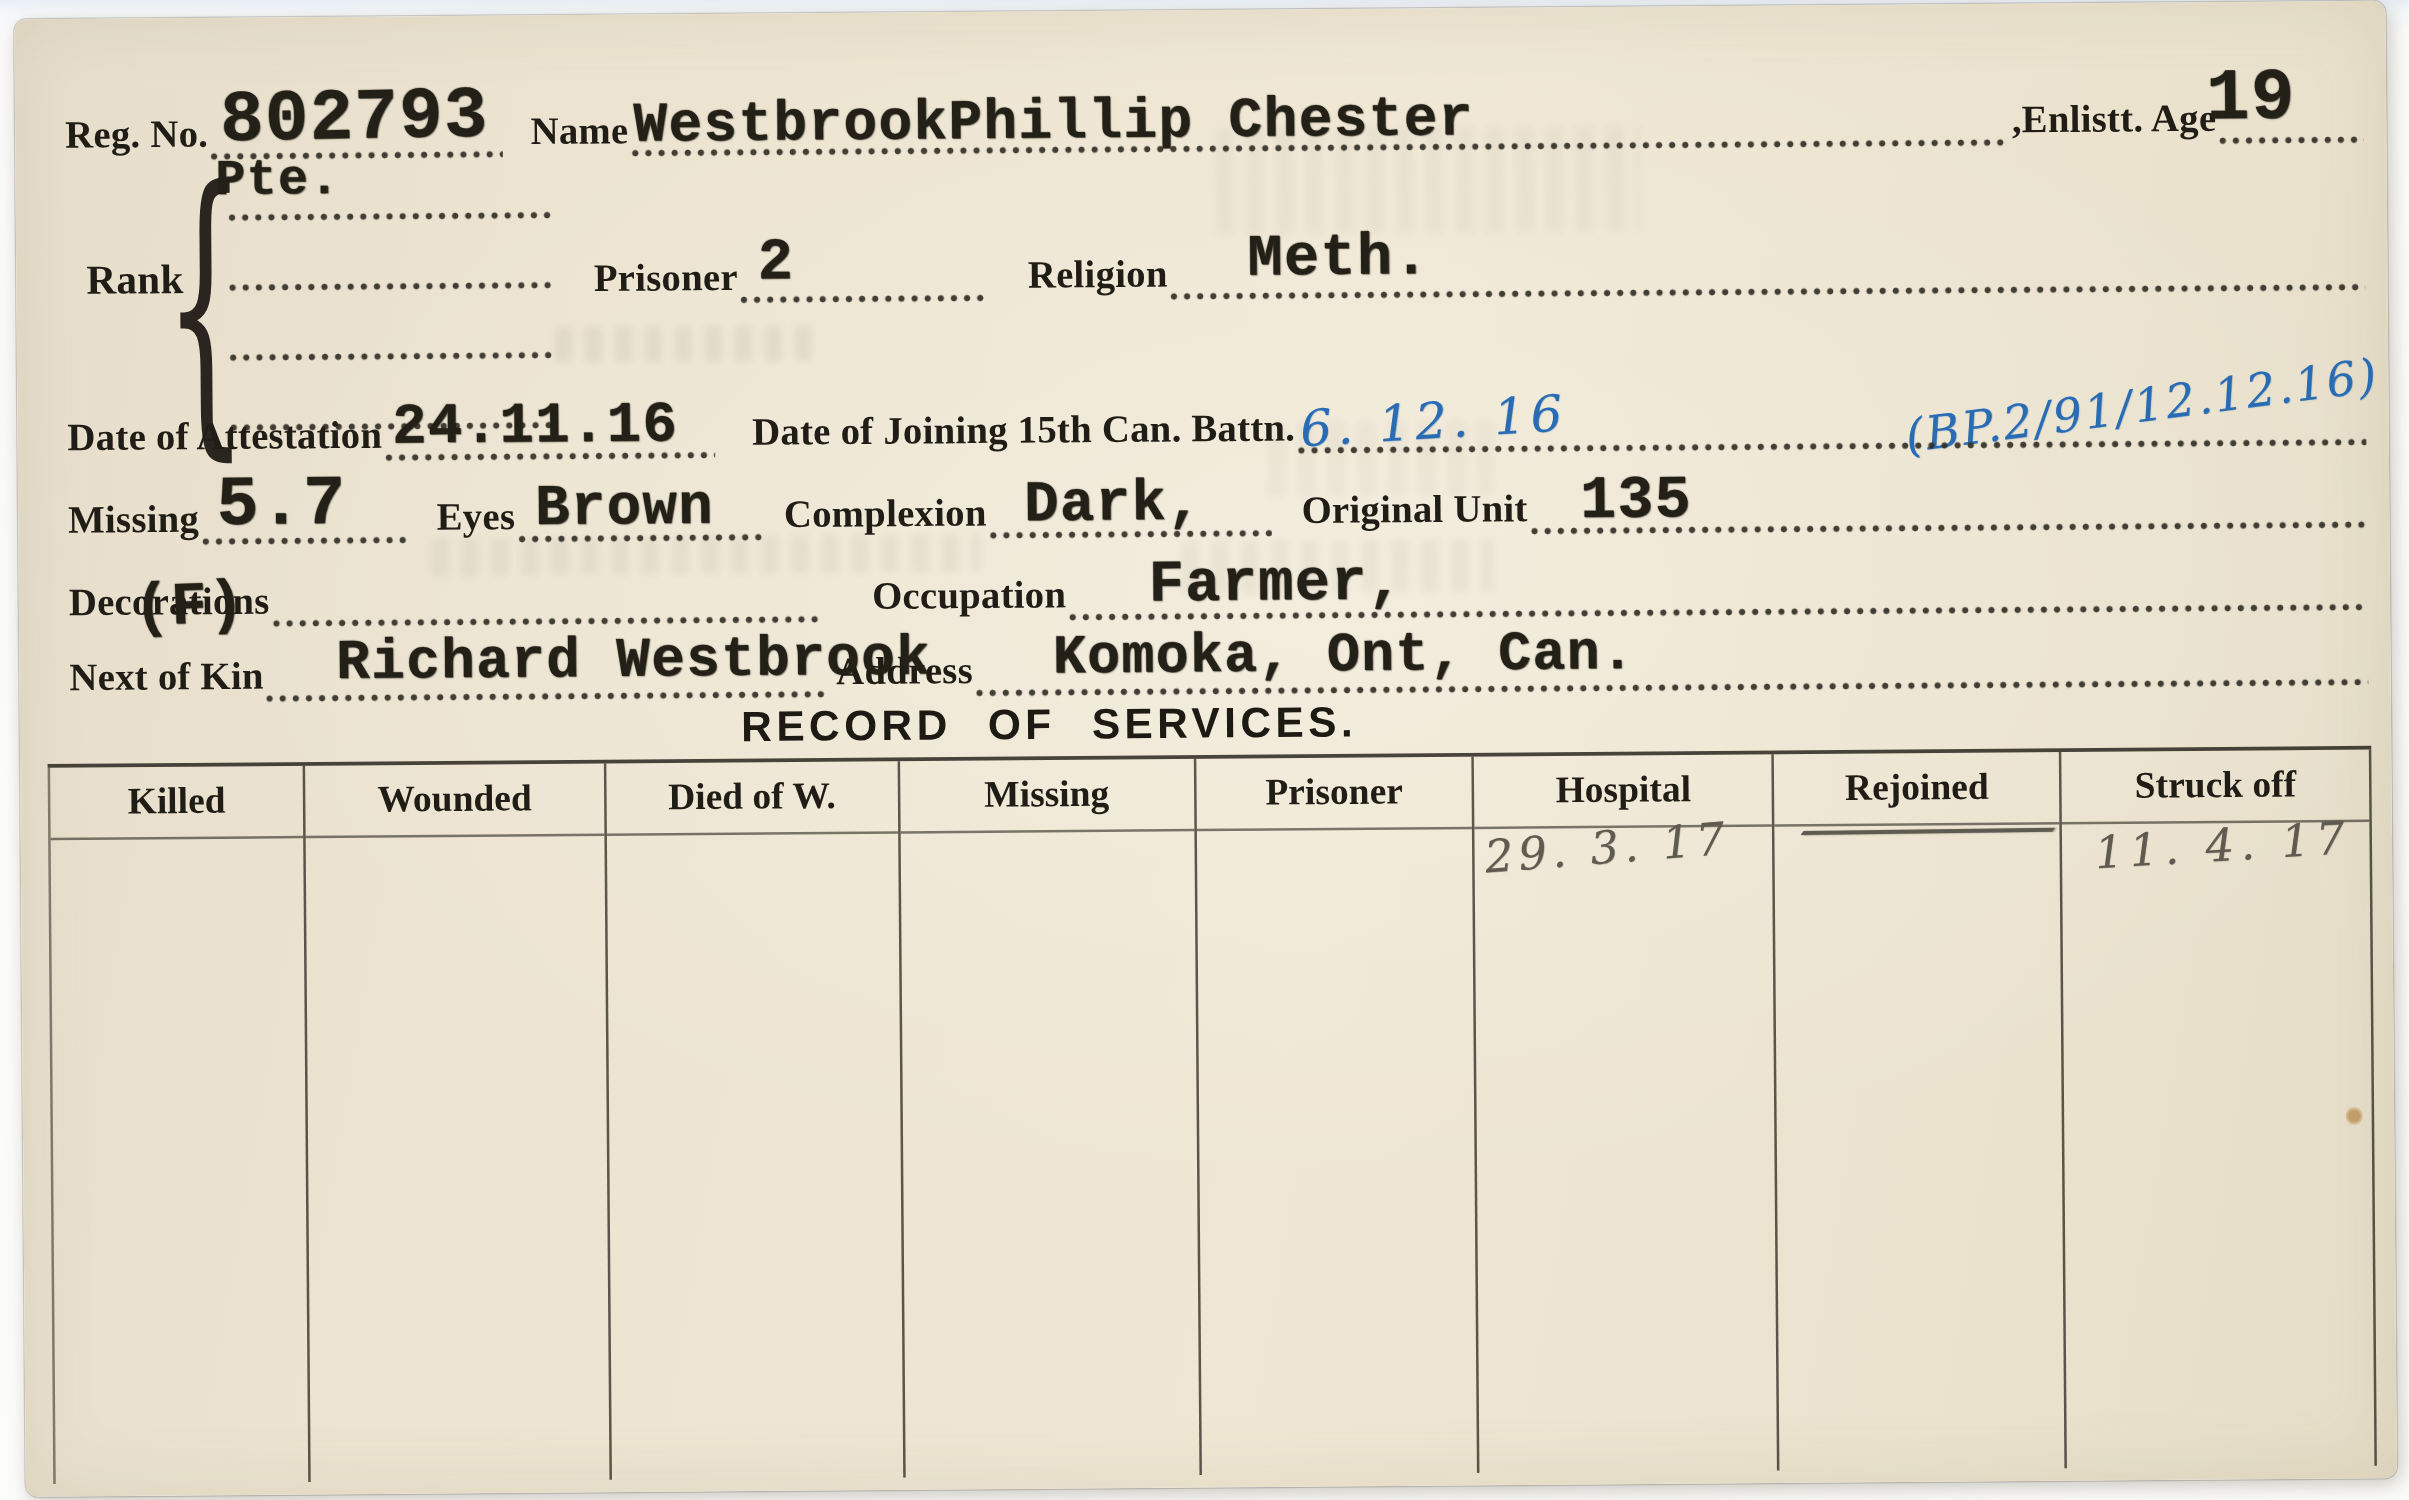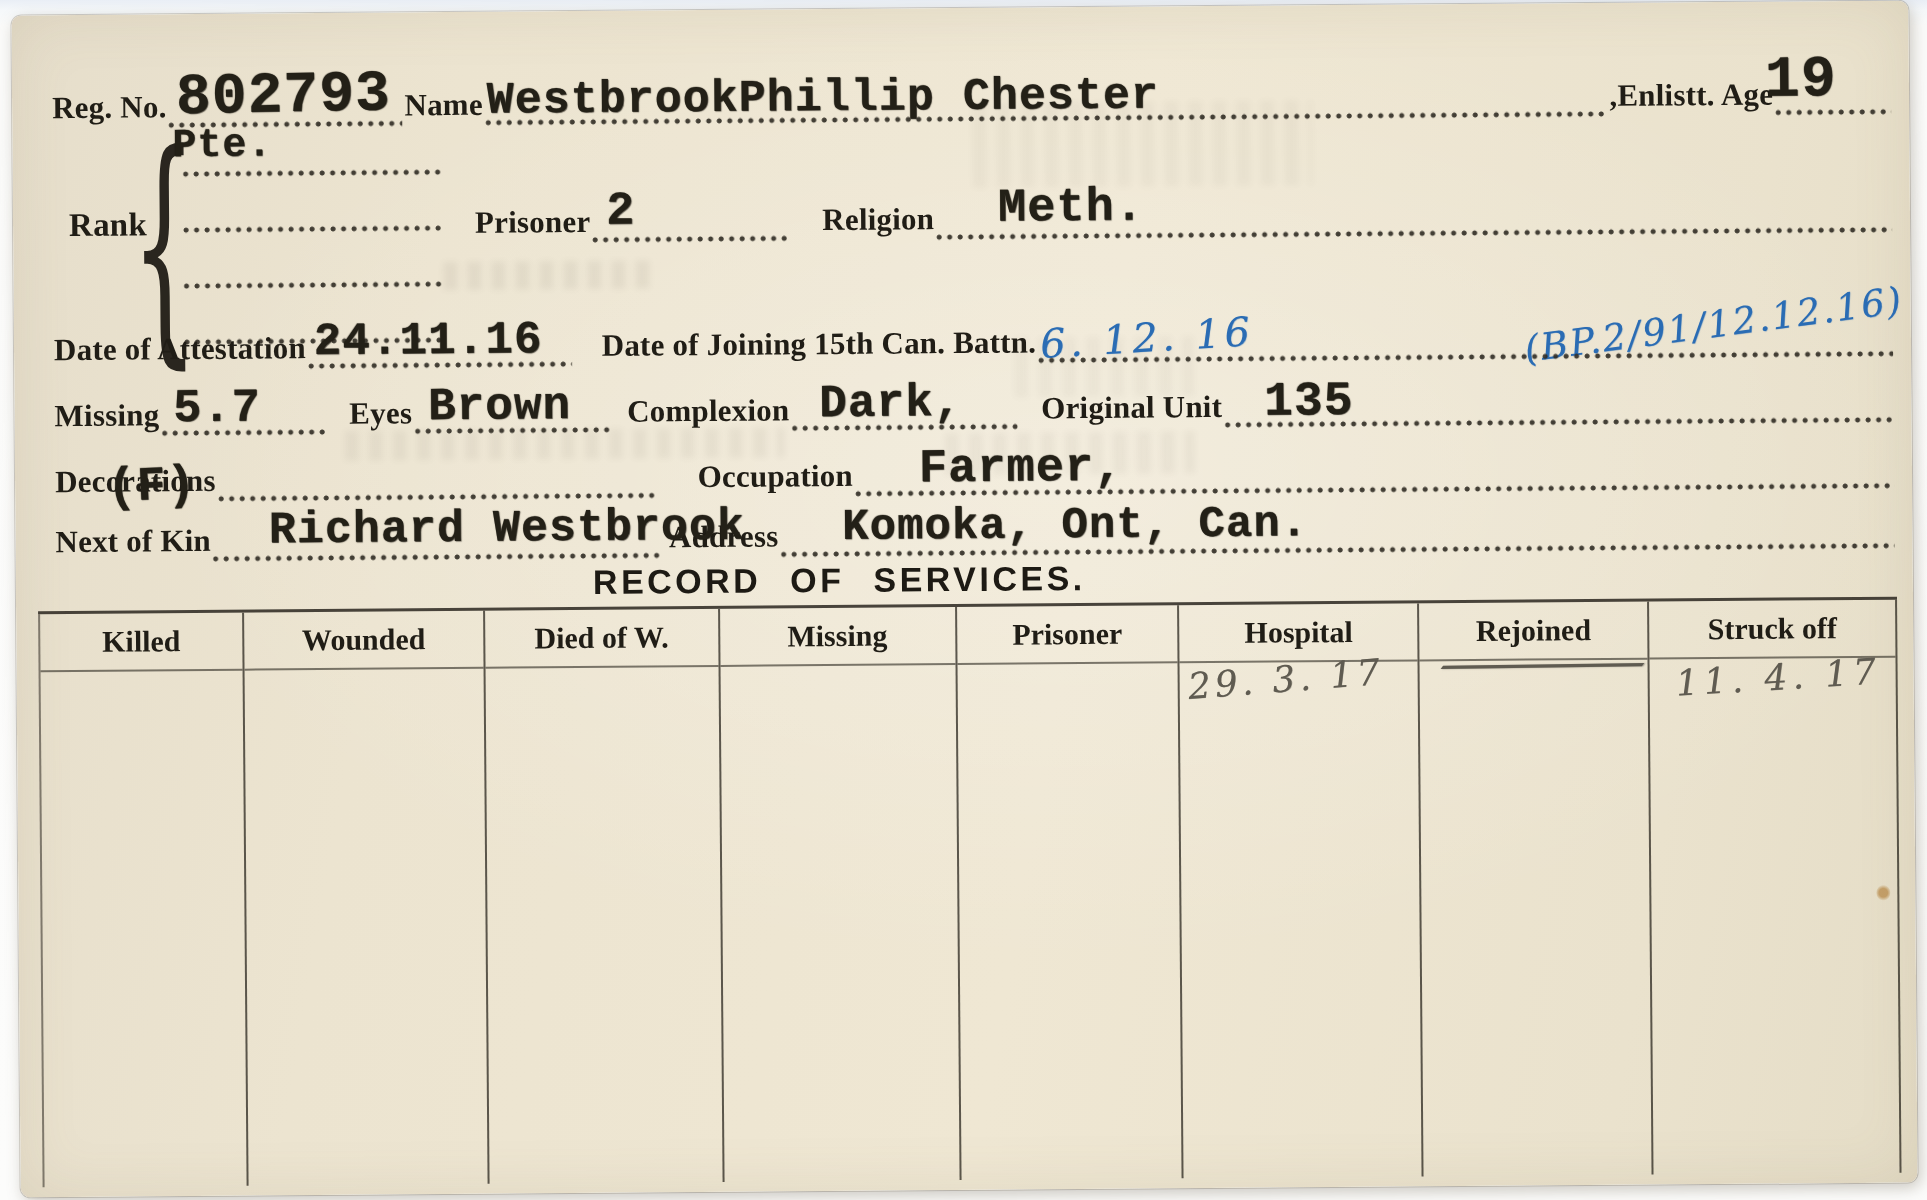--- a/index.html
+++ b/index.html
@@ -93,21 +93,21 @@
   <div class="smudge" style="left:330px;top:418px;width:440px;height:30px;opacity:0.10;"></div>
   <div class="smudge" style="left:930px;top:425px;width:250px;height:42px;opacity:0.09;"></div>
   <div class="smudge" style="left:1000px;top:330px;width:180px;height:60px;opacity:0.07;"></div>
   <div class="speck" style="left:1858px;top:884px;width:14px;height:16px;background:radial-gradient(circle,#b98d4f 40%,rgba(185,141,79,0) 75%);opacity:0.8;"></div>
 
   <div class="row" style="left:40px; right:16px; top:52px; height:64px;">
     <span class="lbl">Reg. No.</span>
     <div class="dotline" style="width:238px;">
       <span class="typed" style="font-size:58px; bottom:4px; left:10px; transform:rotate(-0.6deg);">802793</span>
     </div>
-    <span class="lbl" style="">Name</span>
+    <span class="lbl" style="margin-left:20px;">Name</span>
     <div class="dotline" style="flex:1;">
       <span class="typed" style="bottom:4px; left:4px;">WestbrookPhillip Chester</span>
     </div>
     <span class="lbl">,Enlistt. Age</span>
     <div class="dotline" style="width:120px;">
       <span class="typed" style="font-size:58px; bottom:8px; left:-8px;">19</span>
     </div>
   </div>
 
   <span class="typed" style="position:absolute; left:160px; top:112px; bottom:auto; font-size:40px;">Pte.</span>
@@ -138,21 +138,21 @@
     </div>
     <span class="lbl" style="margin-left:28px;">Date of Joining 15th Can. Battn.</span>
     <div class="dotline" style="flex:1;">
       <span class="handwriting-blue" style="position:absolute; bottom:4px; left:4px; font-size:40px; letter-spacing:4px; transform:rotate(-3deg);">6. 12. 16</span>
     </div>
   </div>
 
   <div class="row" style="left:40px; right:16px; top:366px; height:58px;">
     <span class="lbl">Missing</span>
     <div class="dotline" style="width:170px;">
-      <span class="typed" style="font-size:47px; bottom:6px; left:14px;text-align:center;">5.7</span>
+      <span class="typed" style="font-size:56px; bottom:6px; left:14px;text-align:center;">5.7</span>
     </div>
     <span class="lbl" style="margin-left:20px;">Eyes</span>
     <div class="dotline" style="width:200px;">
       <span class="typed" style="font-size:46px; bottom:6px; left:16px;">Brown</span>
     </div>
     <span class="lbl" style="margin-left:15px;">Complexion</span>
     <div class="dotline" style="width:230px;">
       <span class="typed" style="font-size:46px; bottom:6px; left:30px;">Dark,</span>
     </div>
     <span class="lbl" style="margin-left:22px;">Original Unit</span>

